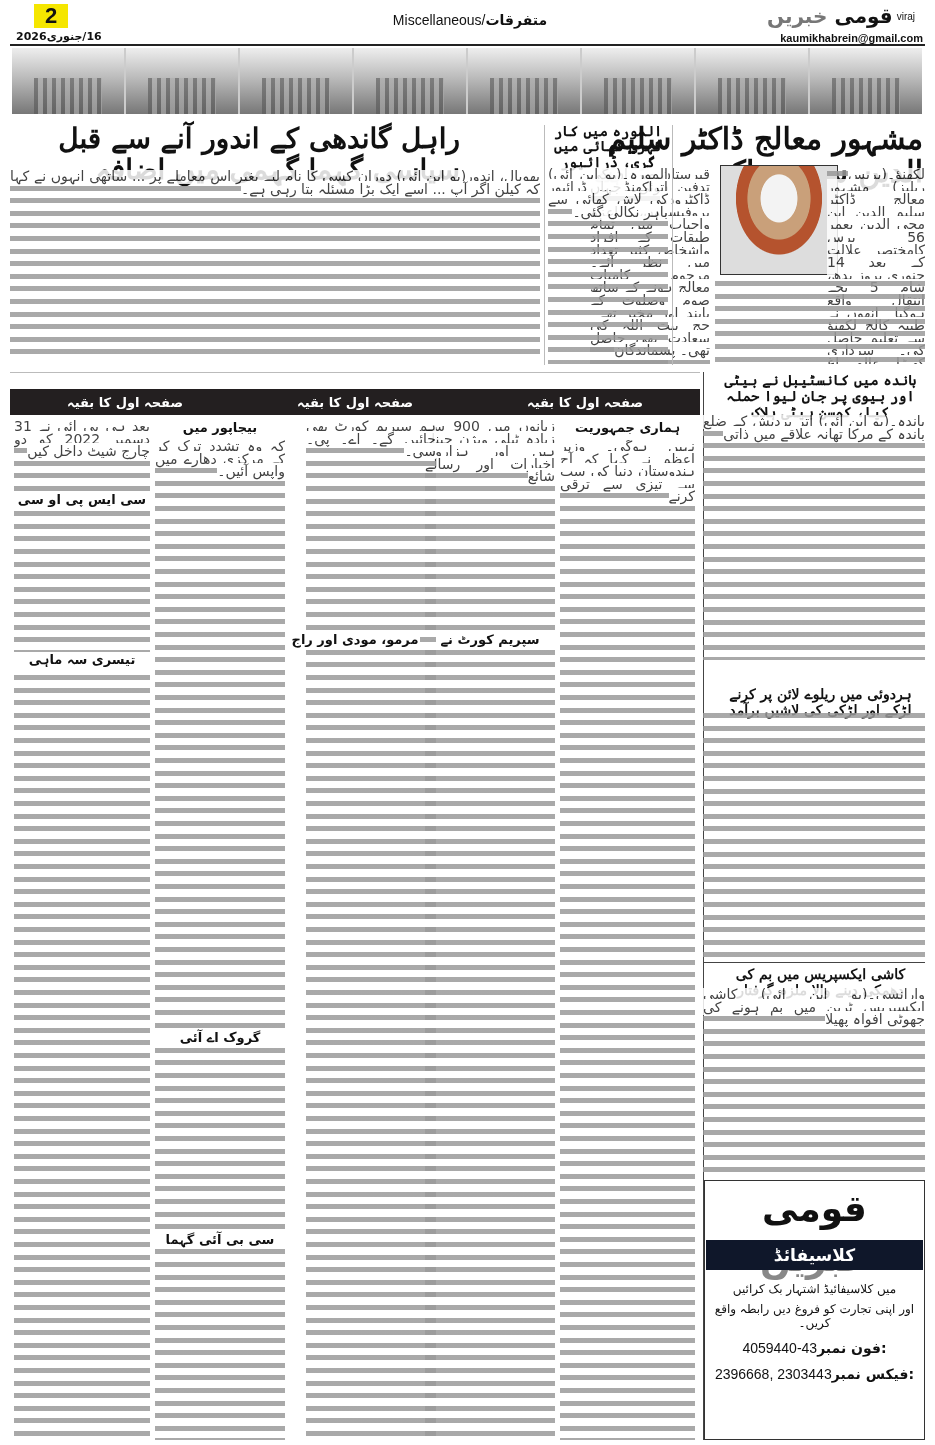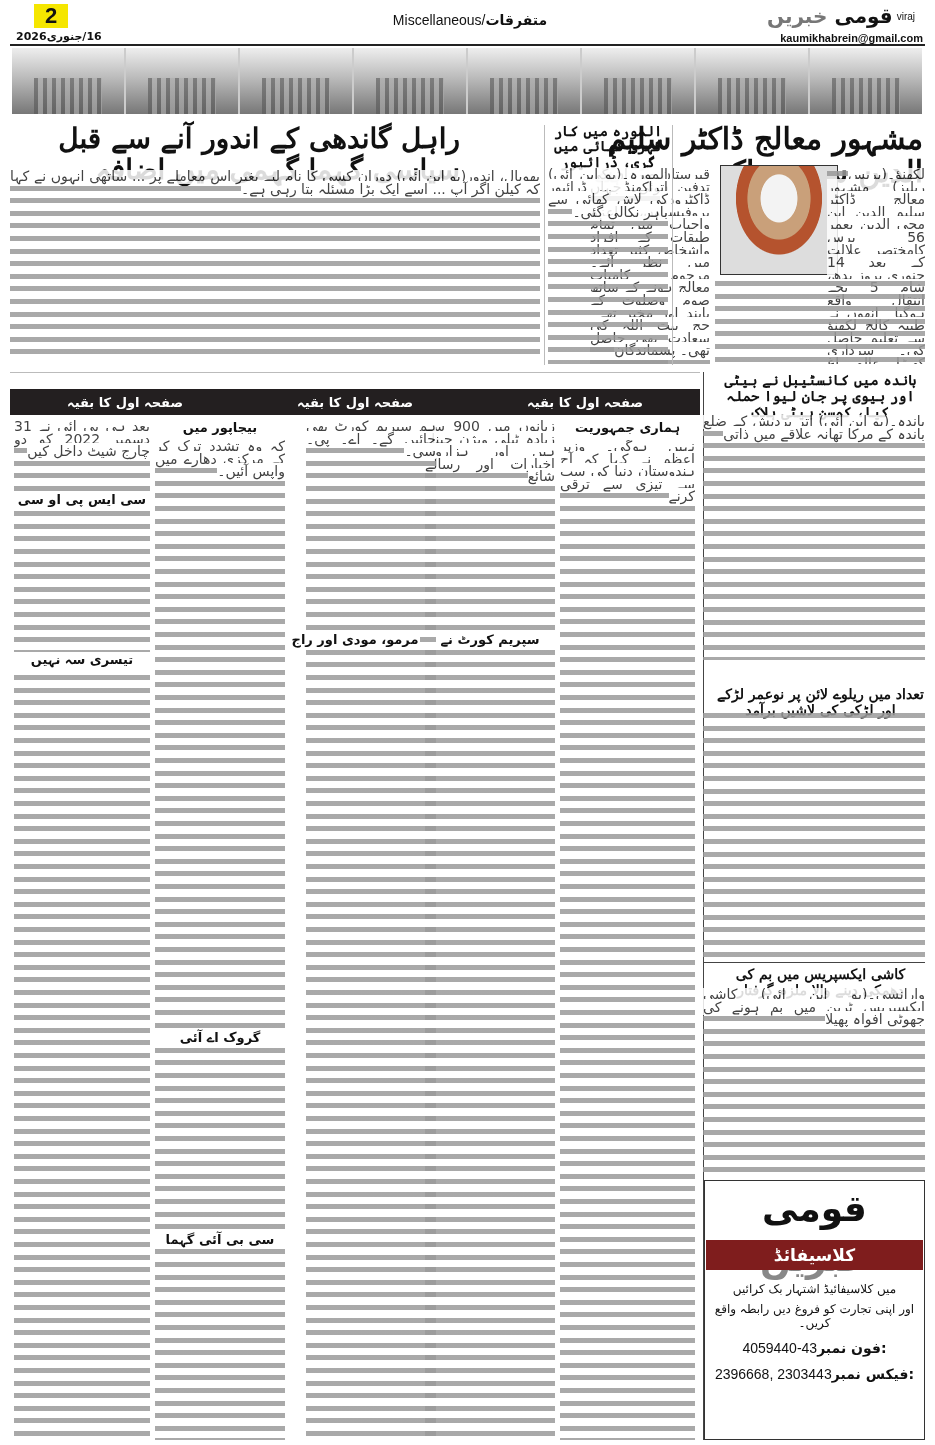--- a/index.html
+++ b/index.html
@@ -27,21 +27,21 @@
   .col { position: absolute; direction: rtl; font-size: 14px; line-height: 12.6px; text-align: justify; color: #222; overflow: hidden; }
   .fill { background: repeating-linear-gradient(180deg, transparent 0 3px, #9a9a9a 3px 8px, transparent 8px 12.6px); opacity: .85; }
   .darkbar { top: 389px; height: 26px; background: #231f20; color: #fff; font: bold 13px "DejaVu Sans", sans-serif; display: flex; justify-content: space-around; align-items: center; direction: rtl; left: 10px; width: 690px; }
   .sub { direction: rtl; font: bold 13px "DejaVu Sans", sans-serif; text-align: center; position: absolute; }
   .side-h { position: absolute; right: 10px; width: 222px; direction: rtl; font: bold 14px "DejaVu Serif", serif; text-align: center; padding-left: 13px; }
   .vline { position: absolute; width: 1px; background: #bbb; }
   .hline { position: absolute; height: 1px; background: #444; }
   .ad { left: 704px; top: 1180px; width: 221px; height: 260px; border: 1px solid #333; }
   .ad-logo { left: 706px; top: 1184px; width: 217px; height: 50px; direction: rtl; text-align: center; font: bold 36px "DejaVu Sans", sans-serif; line-height: 50px; }
   .ad-logo .g { color: #888; }
-  .ad-bar { left: 706px; top: 1240px; width: 217px; height: 30px; background: #7f1d1d; color: #fff; font: bold 17px "DejaVu Sans", sans-serif; text-align: center; line-height: 30px; direction: rtl; letter-spacing: 4px; }
+  .ad-bar { left: 706px; top: 1240px; width: 217px; height: 30px; background: #0f172a; color: #fff; font: bold 17px "DejaVu Sans", sans-serif; text-align: center; line-height: 30px; direction: rtl; letter-spacing: 4px; }
   .ad-body { left: 706px; top: 1276px; width: 217px; text-align: center; direction: rtl; }
   .ad-title { font: bold 26px "DejaVu Sans", sans-serif; letter-spacing: 3px; }
   .ad-line { font: 12px "DejaVu Serif", serif; margin-top: 6px; }
   .ad-phone { font: 14px "Liberation Sans", sans-serif; margin-top: 10px; direction: ltr; }
   .ad-phone b { font-family: "DejaVu Sans", sans-serif; }
 </style>
 </head>
 <body>
 
 <div class="abs page-num">2</div>
@@ -98,27 +98,27 @@
 <div class="col fill" style="left:306px; top:420px; width:130px; height:1020px;"><span style="background:#fff;">ہم سپریم کورٹ بھی جائیں گے۔ اے۔ پی۔ سی۔</span></div>
 <div class="sub" style="left:290px; top:632px; width:130px; background:#fff;">مرمو، مودی اور راج</div>
 
 <div class="sub" style="left:155px; top:420px; width:130px;">بیجاپور میں</div>
 <div class="col fill" style="left:155px; top:440px; width:130px; height:1000px;"><span style="background:#fff;">کہ وہ تشدد ترک کر کے مرکزی دھارے میں واپس آئیں۔</span></div>
 <div class="sub" style="left:155px; top:1030px; width:130px; background:#fff;">گروک اے آئی</div>
 <div class="sub" style="left:155px; top:1232px; width:130px; background:#fff;">سی بی آئی گہما</div>
 
 <div class="col fill" style="left:14px; top:420px; width:136px; height:1020px;"><span style="background:#fff;">بعد ہی پی آئی نے 31 دسمبر 2022 کو دو چارج شیٹ داخل کیں</span></div>
 <div class="sub" style="left:14px; top:492px; width:136px; background:#fff;">سی ایس پی او سی</div>
-<div class="sub" style="left:14px; top:652px; width:136px; background:#fff;">تیسری سہ نہیں</div>
+<div class="sub" style="left:14px; top:652px; width:136px; background:#fff;">تیسری سہ ماہی</div>
 
 <div class="vline" style="left:703px; top:372px; height:1068px; background:#444;"></div>
 
 <div class="side-h" style="top:372px;">باندہ میں کانسٹیبل نے بیٹی اور بیوی پر جان لیوا حملہ کیا، کمسن بیٹی ہلاک</div>
 <div class="col fill" style="right:10px; top:415px; width:222px; height:245px;"><span style="background:#fff;">باندہ۔(یو این آئی) اتر پردیش کے ضلع باندہ کے مرکا تھانہ علاقے میں ذاتی</span></div>
-<div class="side-h" style="top:686px;">تعداد میں ریلوے لائن پر نوعمر لڑکے اور لڑکی کی لاشیں برآمد</div>
+<div class="side-h" style="top:686px;">ہردوئی میں ریلوے لائن پر کرنے لڑکے اور لڑکی کی لاشیں برآمد</div>
 <div class="col fill" style="right:10px; top:710px; width:222px; height:250px;"></div>
 <div class="hline" style="right:10px; top:962px; width:222px;"></div>
 <div class="side-h" style="top:966px;">کاشی ایکسپریس میں بم کی دھمکی دینے والا ملزم گرفتار</div>
 <div class="col fill" style="right:10px; top:988px; width:222px; height:186px;"><span style="background:#fff;">وارانسی۔(یو این آئی) کاشی ایکسپریس ٹرین میں بم ہونے کی جھوٹی افواہ پھیلا</span></div>
 
 <div class="abs ad"></div>
 <div class="abs ad-logo"><span>قومی</span> <span class="g">خبریں</span></div>
 <div class="abs ad-bar">کلاسیفائڈ</div>
 <div class="abs ad-body">
   <div class="ad-line">میں کلاسیفائیڈ اشتہار بک کرائیں</div>

